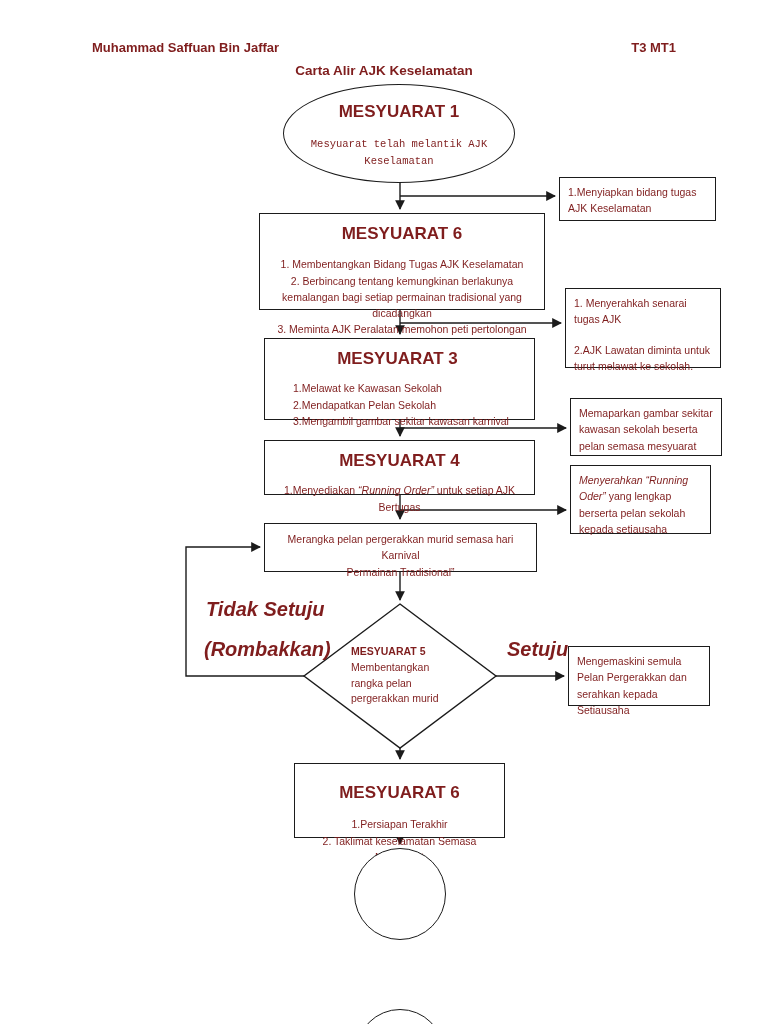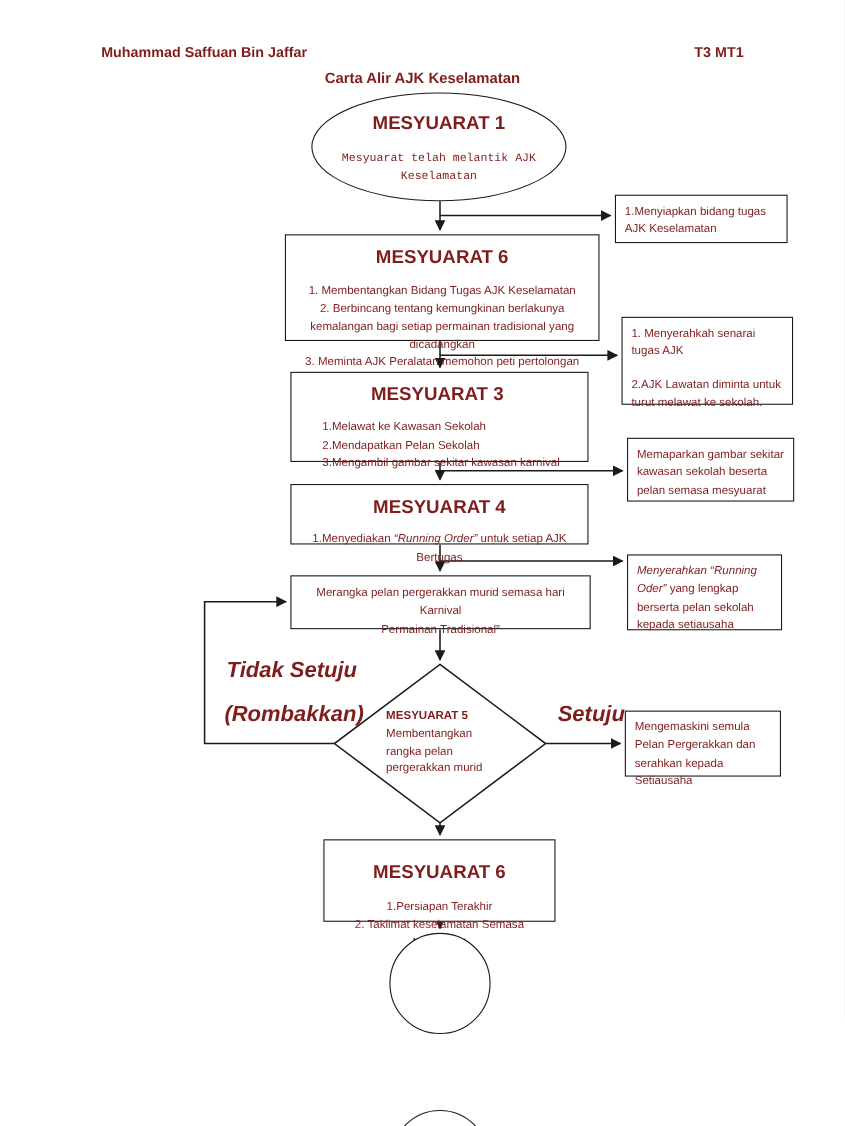--- a/index.html
+++ b/index.html
@@ -98,21 +98,21 @@
     <span>Memaparkan gambar sekitar kawasan sekolah beserta pelan semasa mesyuarat</span>
   </div>
 
   <div class="node center-lines" style="left:264px;top:440px;width:271px;height:55px;padding:7px 2px;">
     <div class="node-title">MESYUARAT 4</div>
     <div style="margin-top:8px;">
       <span>1.Menyediakan </span><span class="it">“Running Order”</span><span> untuk setiap AJK Bertugas</span>
     </div>
   </div>
 
-  <div class="node side-note" style="left:570px;top:504px;width:141px;height:69px;">
+  <div class="node side-note" style="left:570px;top:465px;width:141px;height:69px;">
     <span class="it">Menyerahkan “Running Oder”</span><span> yang lengkap berserta pelan sekolah kepada setiausaha</span>
   </div>
 
   <div class="node center-lines" style="left:264px;top:523px;width:273px;height:49px;padding:7px 6px;">
     <span class="dline">Merangka pelan pergerakkan murid semasa hari Karnival</span>
     <span class="dline">Permainan Tradisional”</span>
   </div>
 
   <div class="decision-label" style="left:206px;top:598px;">Tidak Setuju</div>
   <div class="decision-label" style="left:204px;top:638px;">(Rombakkan)</div>

